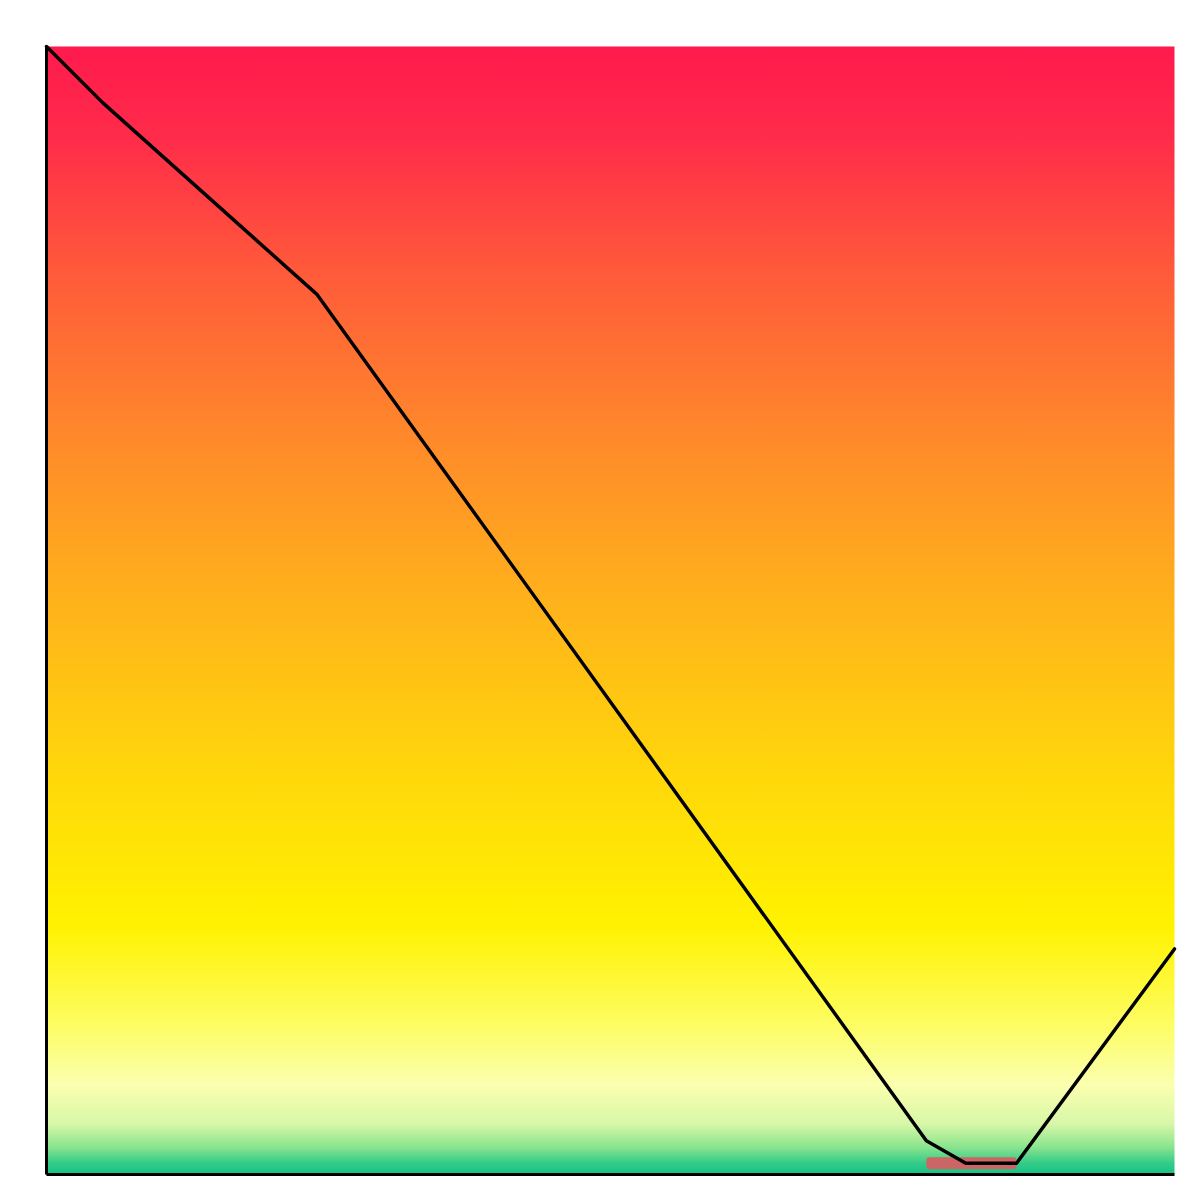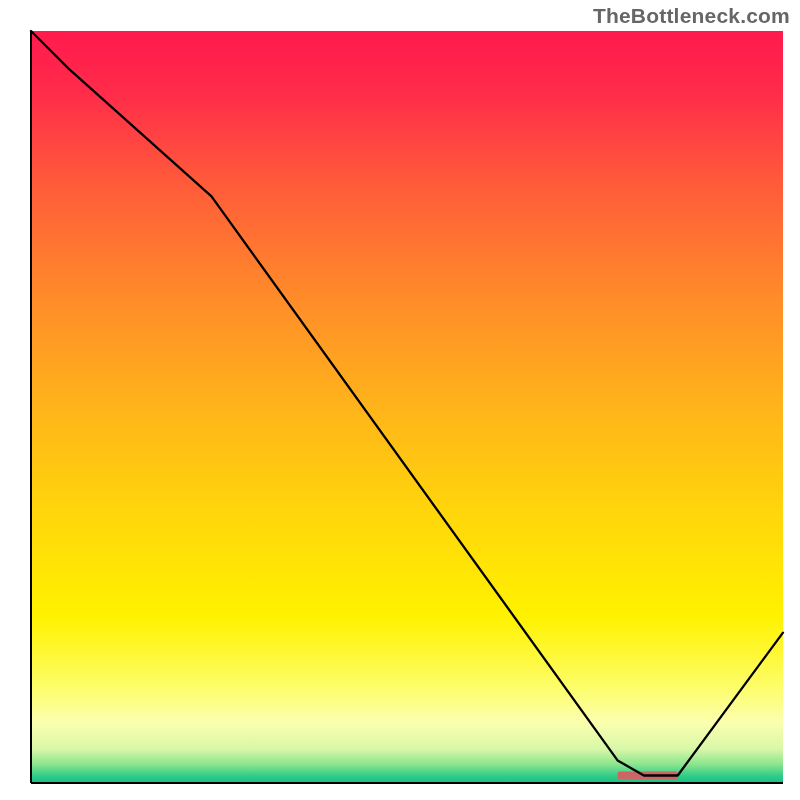--- a/index.html
+++ b/index.html
@@ -27,21 +27,20 @@
     user-select: none;
   }
   .chart-svg {
     display: block;
   }
 </style>
 </head>
 <body>
 
 <div class="container">
-  <div class="watermark">TheBottleneck.com</div>
 
   <svg class="chart-svg" width="800" height="800" viewBox="0 0 800 800">
     <defs>
       <linearGradient id="bg-grad" x1="0" y1="0" x2="0" y2="1">
 
       <stop offset="0%" stop-color="#ff1a4d"></stop>
           <stop offset="8%" stop-color="#ff2b4a"></stop>
           <stop offset="20%" stop-color="#ff5a3a"></stop>
           <stop offset="35%" stop-color="#ff8a2a"></stop>
           <stop offset="50%" stop-color="#ffb41a"></stop>

